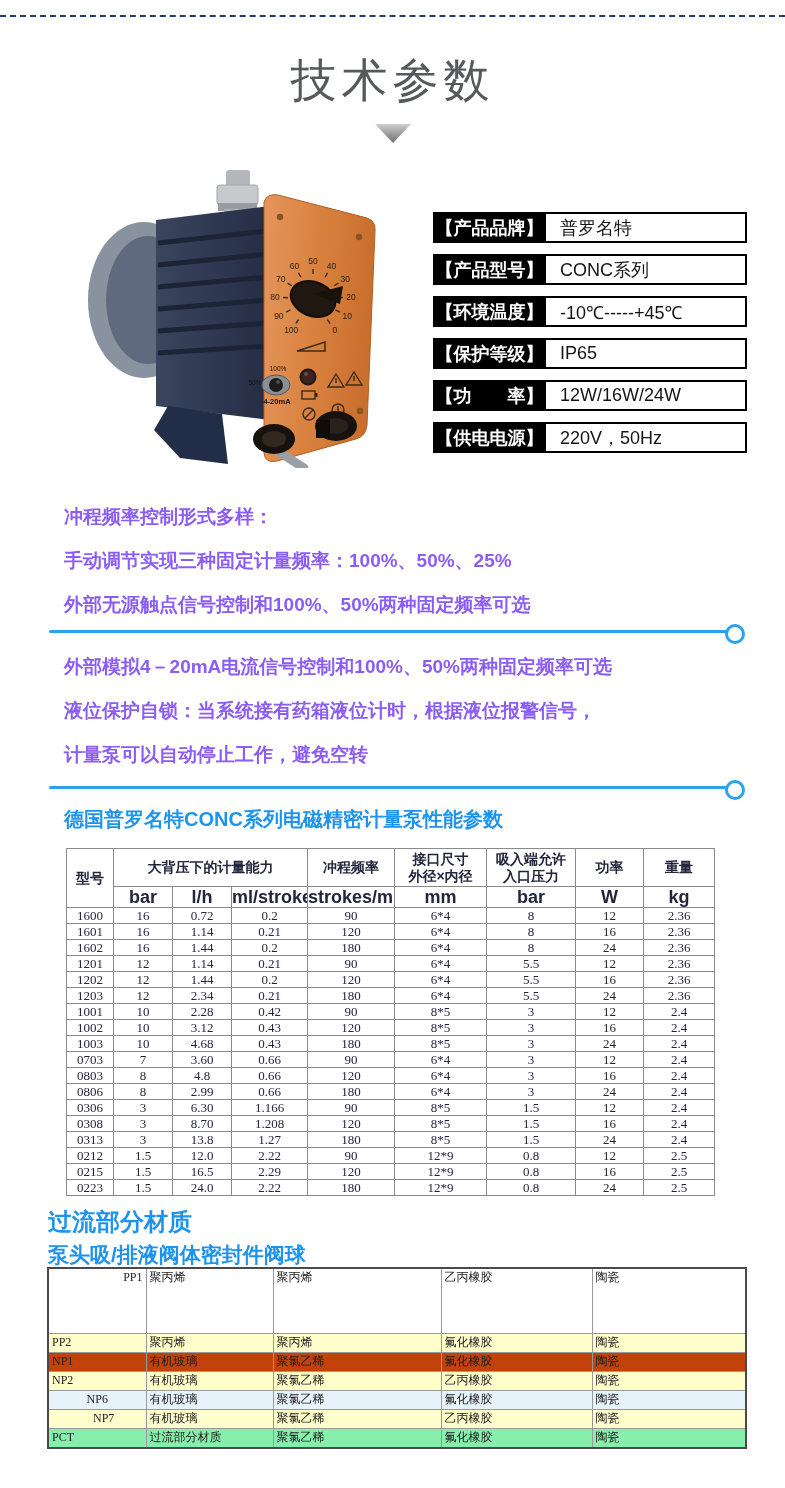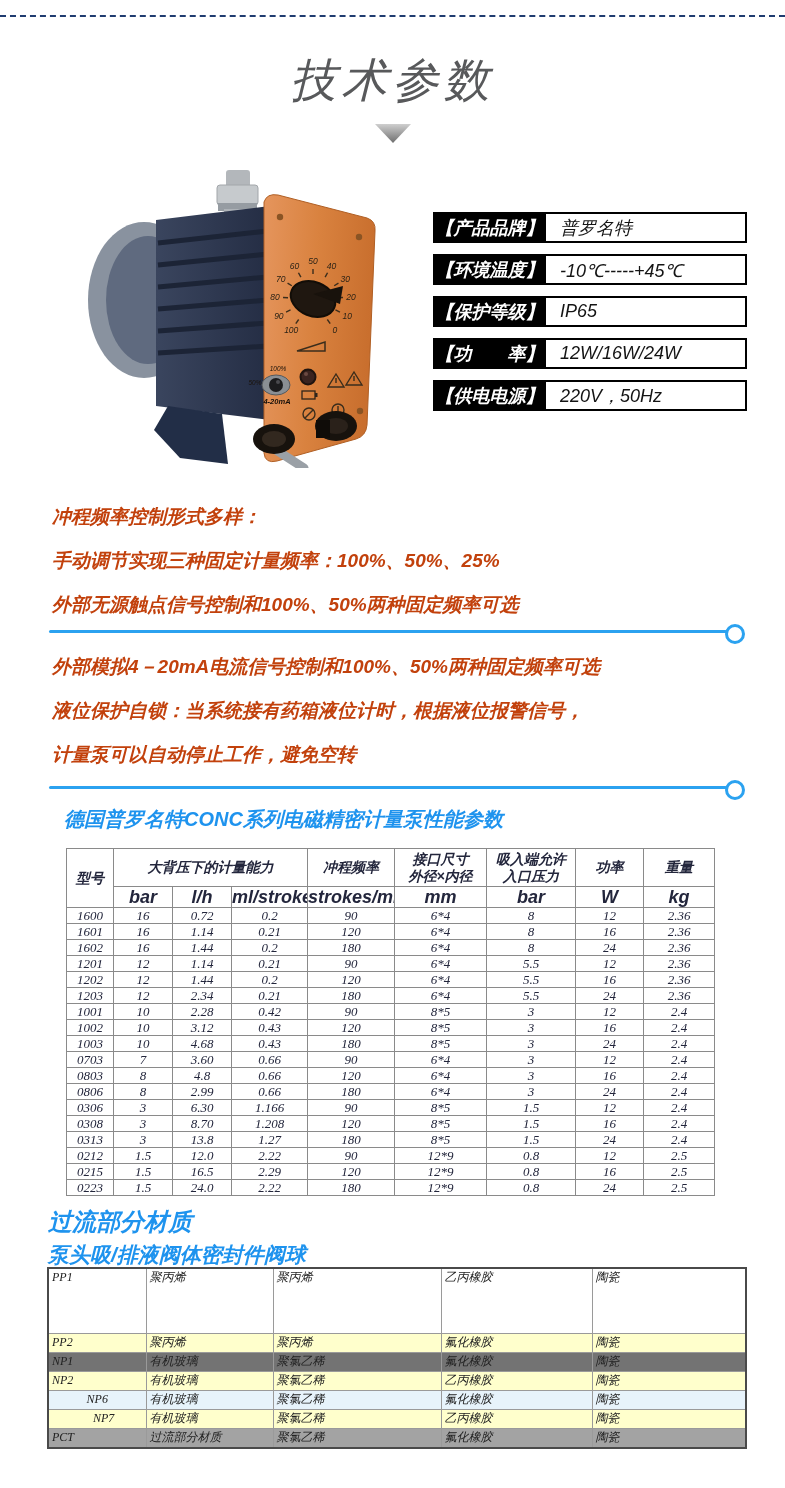--- a/index.html
+++ b/index.html
@@ -1,31 +1,31 @@
 <!DOCTYPE html>
 <html><head>
 <meta charset="utf-8">
 <style>
   html,body{margin:0;padding:0;background:#fff;}
   #page{position:relative;width:785px;height:1488px;background:#fff;overflow:hidden;
-        font-family:"Liberation Sans",sans-serif;font-style:italic;}
+        font-family:"Liberation Sans",sans-serif;}
   .dashed-top{position:absolute;top:15px;left:0;width:785px;height:0;
         border-top:2px dashed #203c70;}
   .page-title{position:absolute;top:50px;left:0;width:785px;text-align:center;
         font-size:46px;color:#58595b;letter-spacing:5px;font-weight:400;}
   .tri-wrap{position:absolute;top:122px;left:0;width:785px;text-align:center;}
   
   .spec-list{position:absolute;left:433px;top:212px;width:314px;}
   .spec-row{display:flex;height:31px;margin-bottom:11px;}
   .spec-label{width:113px;background:#000;color:#fff;font-size:18px;font-weight:bold;
         display:flex;align-items:center;justify-content:center;letter-spacing:0px;white-space:nowrap;}
   .spec-value{flex:1;border:2px solid #000;border-left:none;background:#fff;color:#141414;
         font-size:18px;display:flex;align-items:center;padding-left:14px;white-space:nowrap;}
   
-  .features{position:absolute;left:52px;width:690px;color:#c2410c;font-size:19px;
+  .features{position:absolute;left:64px;width:690px;color:#8b5cf6;font-size:19px;
         font-weight:bold;}
   .feature-line{height:44px;line-height:34px;}
   .divider-line{position:absolute;left:49px;width:678px;height:3px;background:#2ba2f0;border-radius:2px;}
   .divider-dot{position:absolute;left:725px;width:14px;height:14px;border:3px solid #2ba2f0;
         border-radius:50%;background:#fff;}
   .section-title{position:absolute;color:#1e93ee;font-weight:bold;white-space:nowrap;}
   
   table{border-collapse:collapse;}
   .perf-table{position:absolute;left:66px;top:848px;width:648px;table-layout:fixed;
         border:1px solid #5a5a5a;}
@@ -167,20 +167,24 @@
       <ellipse cx="268" cy="258" rx="21" ry="15" fill="#17120d"></ellipse>
       <ellipse cx="268" cy="258" rx="12" ry="8" fill="#2a211a"></ellipse>
       <rect x="248" y="252" width="14" height="18" fill="#0f0c08"></rect>
     </g>
   </svg>
 
   <div class="spec-list">
       <div class="spec-row">
         <span class="spec-label">【产品品牌】</span>
         <span class="spec-value">普罗名特</span>
+      </div>
+      <div class="spec-row">
+        <span class="spec-label">【产品型号】</span>
+        <span class="spec-value">CONC系列</span>
       </div>
       <div class="spec-row">
         <span class="spec-label">【环境温度】</span>
         <span class="spec-value">-10℃-----+45℃</span>
       </div>
       <div class="spec-row">
         <span class="spec-label">【保护等级】</span>
         <span class="spec-value">IP65</span>
       </div>
       <div class="spec-row">
@@ -458,34 +462,34 @@
   <table class="mat-table">
     <colgroup>
       <col style="width:98px">
         <col style="width:127px">
         <col style="width:168px">
       <col style="width:151px">
         <col style="width:154px">
     </colgroup>
     <tbody id="mat-body">
         <tr style="background: rgb(255, 255, 255);">
-          <td style="height: 62px;">PP1</td>
+          <td style="height: 62px; text-align: right;">PP1</td>
           <td style="height: 62px;">聚丙烯</td>
           <td style="height: 62px;">聚丙烯</td>
           <td style="height: 62px;">乙丙橡胶</td>
           <td style="height: 62px;">陶瓷</td>
         </tr>
         <tr style="background: rgb(255, 255, 204);">
           <td style="height: 16px;">PP2</td>
           <td style="height: 16px;">聚丙烯</td>
           <td style="height: 16px;">聚丙烯</td>
           <td style="height: 16px;">氟化橡胶</td>
           <td style="height: 16px;">陶瓷</td>
         </tr>
-        <tr style="background: #737373;">
+        <tr style="background: #c2410c;">
           <td style="height: 16px;">NP1</td>
           <td style="height: 16px;">有机玻璃</td>
           <td style="height: 16px;">聚氯乙稀</td>
           <td style="height: 16px;">氟化橡胶</td>
           <td style="height: 16px;">陶瓷</td>
         </tr>
         <tr style="background: rgb(255, 255, 204);">
           <td style="height: 16px;">NP2</td>
           <td style="height: 16px;">有机玻璃</td>
           <td style="height: 16px;">聚氯乙稀</td>
@@ -499,21 +503,21 @@
           <td style="height: 16px;">氟化橡胶</td>
           <td style="height: 16px;">陶瓷</td>
         </tr>
         <tr style="background: rgb(255, 255, 204);">
           <td style="height: 16px; padding-left: 44px;">NP7</td>
           <td style="height: 16px;">有机玻璃</td>
           <td style="height: 16px;">聚氯乙稀</td>
           <td style="height: 16px;">乙丙橡胶</td>
           <td style="height: 16px;">陶瓷</td>
         </tr>
-        <tr style="background: #a3a3a3;">
+        <tr style="background: #86efac;">
           <td style="height: 16px;">PCT</td>
           <td style="height: 16px;">过流部分材质</td>
           <td style="height: 16px;">聚氯乙稀</td>
           <td style="height: 16px;">氟化橡胶</td>
           <td style="height: 16px;">陶瓷</td>
         </tr>
       </tbody>
   </table>
 
 </div>

